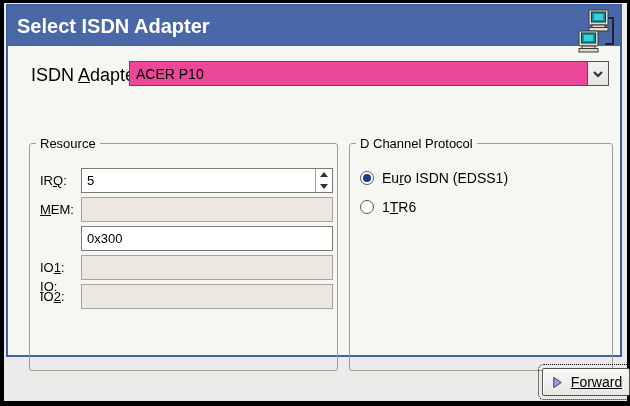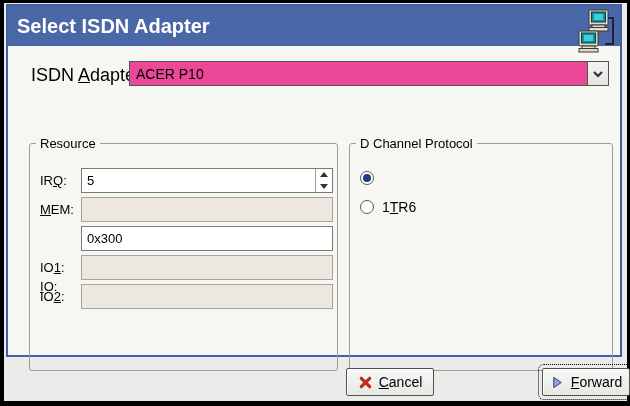--- a/index.html
+++ b/index.html
@@ -53,21 +53,21 @@
   .radio{width:14px;height:14px;border-radius:50%;border:1px solid #5a5c58;background:#fff;
     position:relative;flex:0 0 auto;}
   .radio[data-selected="true"]::after{content:"";position:absolute;left:3px;top:3px;width:6px;height:6px;
     border-radius:50%;background:var(--radio-dot);box-shadow:0 0 0 1px var(--radio-dot);}
   .radio-label{font-size:14px;white-space:nowrap;}
   
   .btn{position:absolute;top:365px;width:88px;height:28px;
     background:linear-gradient(#f8f8f6,#e7e7e4);border:1px solid #50544c;border-radius:2px;
     box-shadow:inset 1px 1px 0 #ffffff;display:flex;align-items:center;justify-content:center;
     gap:6px;font-size:14px;}
-  .btn.focused{outline:1px dotted #000;outline-offset:3px;}
+  .btn.focused{outline:1px dotted #000;outline-offset:3px;text-decoration:underline;}
   .btn svg{display:block;}
   .arrow path{fill:var(--arrow-fill);stroke:var(--arrow-stroke);stroke-width:1;}
   .xmark path{stroke:var(--cancel-red);stroke-width:3.4;stroke-linecap:round;fill:none;}
   .chev path{stroke:#2e3436;stroke-width:2.2;fill:none;}
   .mini-pc .case{fill:#dedbd0;stroke:#3b3b33;stroke-width:1;}
   .mini-pc .scr{fill:#11929e;stroke:#063b40;stroke-width:1;}
   .mini-pc .glow{fill:#3ecfd6;}
   .net-line{stroke:#20203a;stroke-width:2;fill:none;}
 </style>
 </head>
@@ -138,37 +138,32 @@
 
         <div class="field-label" style="top:140px;">IO<u>2</u>:</div>
         <input class="entry" style="top: 140px;" disabled="" data-enabled="false">
       </div>
 
       <div class="group g-proto">
         <div class="group-title">D Channel Protocol</div>
 
         <div class="radio-row" style="top:26px;">
           <span class="radio" data-selected="true"></span>
+          <span class="radio-label">Eu<u>r</u>o ISDN (EDSS1)</span>
         </div>
 
         <div class="radio-row" style="top:55px;">
           <span class="radio" data-selected="false"></span>
           <span class="radio-label">1<u>T</u>R6</span>
         </div>
       </div>
 
     </div>
   </div>
 
-  <button class="btn" style="left:342px;">
-    <svg class="xmark" width="15" height="15" viewBox="0 0 16 16">
-      <path d="M3.5 3.5 L12.5 12.5 M12.5 3.5 L3.5 12.5"></path>
-    </svg>
-    <span><u>C</u>ancel</span>
-  </button>
 
 
   <button class="btn focused" style="left:538px;">
     <svg class="arrow" width="15" height="15" viewBox="0 0 16 16">
       <path d="M4 2.5 L12 8 L4 13.5 Z"></path>
     </svg>
     <span><u>F</u>orward</span>
   </button>
 
 </div>

